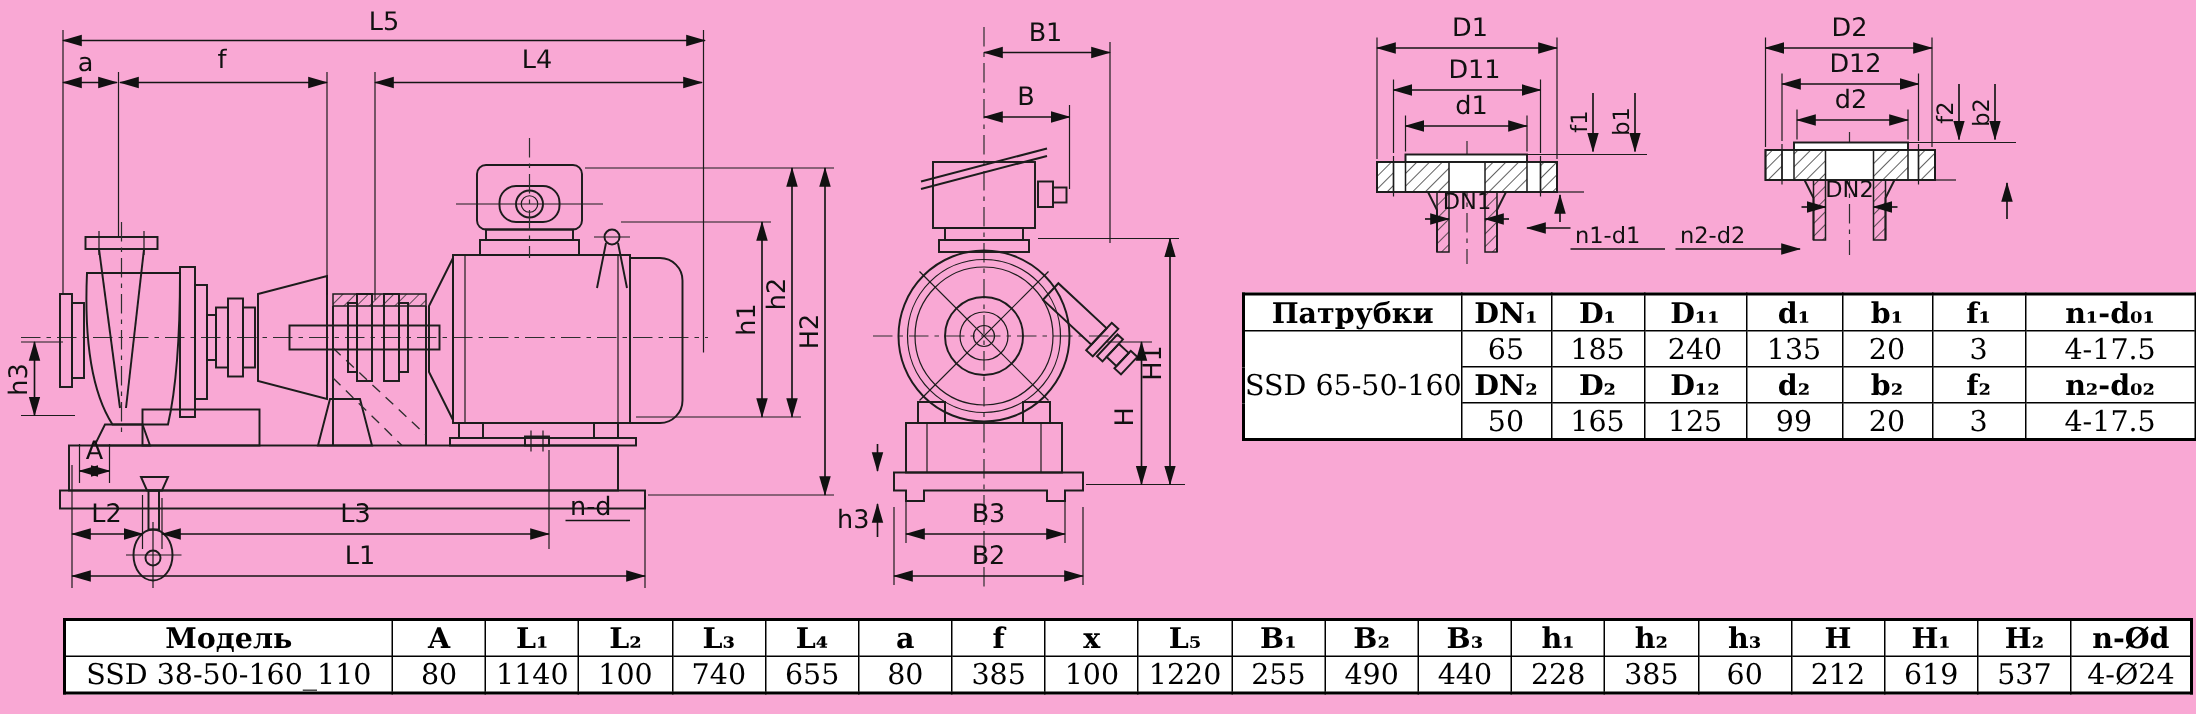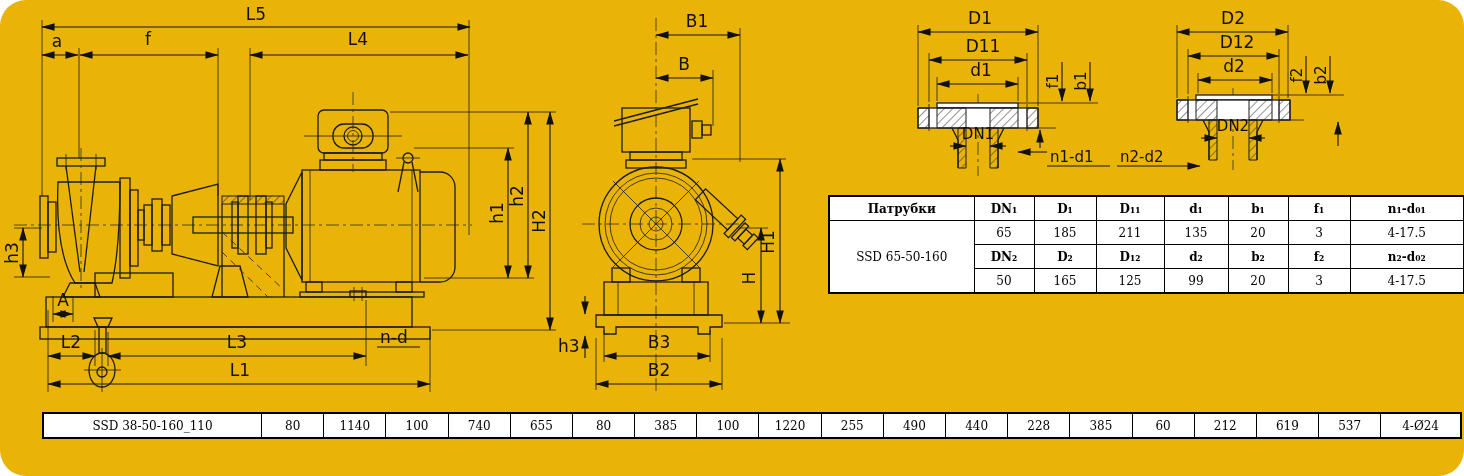--- a/index.html
+++ b/index.html
@@ -1,32 +1,32 @@
 <!DOCTYPE html>
 <html><head>
 <meta charset="utf-8">
 <style>
   html,body{margin:0;padding:0;background:#fff;}
-  #stage{position:relative;width:1464px;height:476px;background:#eab308;overflow:hidden;
-         font-family:"DejaVu Sans",sans-serif;border-radius:26px;}
+  #stage{position:relative;width:1464px;height:476px;background:#f9a8d4;overflow:hidden;
+         font-family:"DejaVu Sans",sans-serif;}
   svg{position:absolute;left:0;top:0;}
   
   .ln{stroke:#1c1c1c;stroke-width:1.3;fill:none;}
   .tn{stroke:#1c1c1c;stroke-width:.8;fill:none;}
   .dim{stroke:#141414;stroke-width:1.1;fill:none;}
   .cl{stroke:#2e2e2e;stroke-width:.8;stroke-dasharray:13 4 3 4;fill:none;}
   .dsh{stroke:#2e2e2e;stroke-width:.9;stroke-dasharray:7 5;fill:none;}
   .ht{fill:url(#hatch);stroke:#1c1c1c;stroke-width:1;}
   .wh{fill:#fff;}
   text.lbl{font-family:"DejaVu Sans",sans-serif;font-size:17px;fill:#111;text-anchor:middle;}
   text.lbls{font-family:"DejaVu Sans",sans-serif;font-size:15px;fill:#111;text-anchor:middle;}
   text.lbla{text-anchor:start;}
   
   table.tt{border-collapse:collapse;table-layout:fixed;background:#fff;
-           font-family:"DejaVu Serif","Liberation Serif",serif;font-size:12px;color:#000;}
+           font-family:"DejaVu Serif","Liberation Serif",serif;font-size:19px;color:#000;}
   table.tt td{border:1px solid #000;text-align:center;vertical-align:middle;
               padding:0;height:23px;overflow:hidden;white-space:nowrap;}
   table.tt{border:2px solid #000;}
   td.b{font-weight:bold;}
   #nozzle-table-wrap{position:absolute;left:828px;top:195px;}
   #model-table-wrap{position:absolute;left:42px;top:412px;}
 </style>
 </head>
 <body>
 
@@ -359,21 +359,21 @@
       <td class="b">D₁₁</td>
       <td class="b">d₁</td>
       <td class="b">b₁</td>
       <td class="b">f₁</td>
       <td class="b">n₁-d₀₁</td>
     </tr>
     <tr>
       <td rowspan="3">SSD 65-50-160</td>
       <td>65</td>
       <td>185</td>
-      <td>211</td>
+      <td>240</td>
       <td>135</td>
       <td>20</td>
       <td>3</td>
       <td>4-17.5</td>
     </tr>
     <tr>
       <td class="b">DN₂</td>
       <td class="b">D₂</td>
       <td class="b">D₁₂</td>
       <td class="b">d₂</td>
@@ -412,20 +412,42 @@
           <col style="width:62px">
       <col style="width:62px">
           <col style="width:62px">
           <col style="width:62px">
           <col style="width:62px">
       <col style="width:62px">
           <col style="width:62px">
           <col style="width:80px">
     </colgroup>
     <tbody>
+          <tr>
+      <td class="b">Модель</td>
+      <td class="b">A</td>
+      <td class="b">L₁</td>
+      <td class="b">L₂</td>
+      <td class="b">L₃</td>
+      <td class="b">L₄</td>
+      <td class="b">a</td>
+      <td class="b">f</td>
+      <td class="b">x</td>
+      <td class="b">L₅</td>
+      <td class="b">B₁</td>
+      <td class="b">B₂</td>
+      <td class="b">B₃</td>
+      <td class="b">h₁</td>
+      <td class="b">h₂</td>
+      <td class="b">h₃</td>
+      <td class="b">H</td>
+      <td class="b">H₁</td>
+      <td class="b">H₂</td>
+      <td class="b">n-Ød</td>
+    </tr>
     <tr>
       <td>SSD 38-50-160_110</td>
       <td>80</td>
       <td>1140</td>
       <td>100</td>
       <td>740</td>
       <td>655</td>
       <td>80</td>
       <td>385</td>
       <td>100</td>

